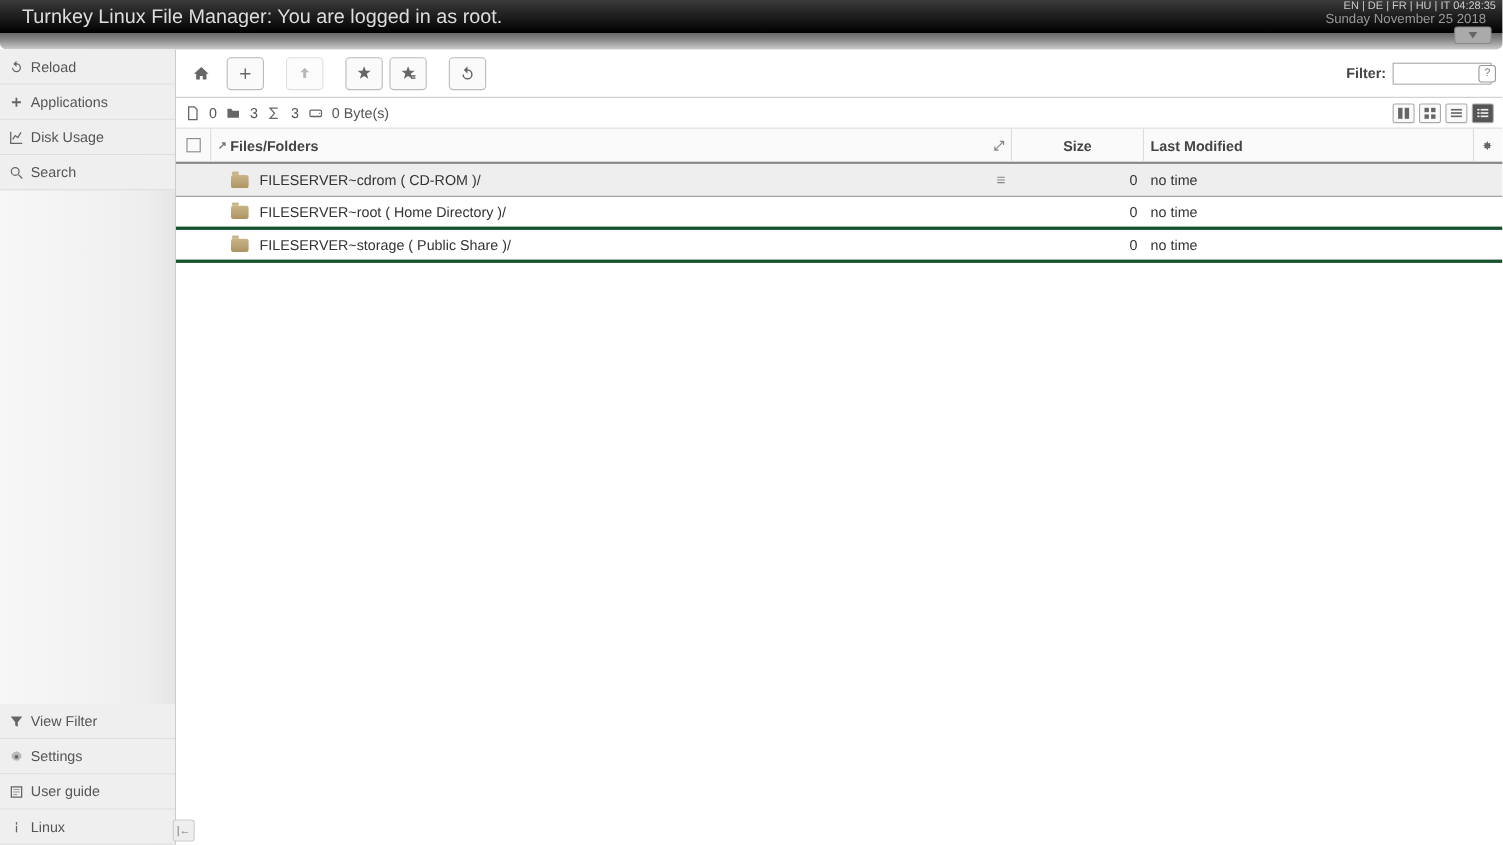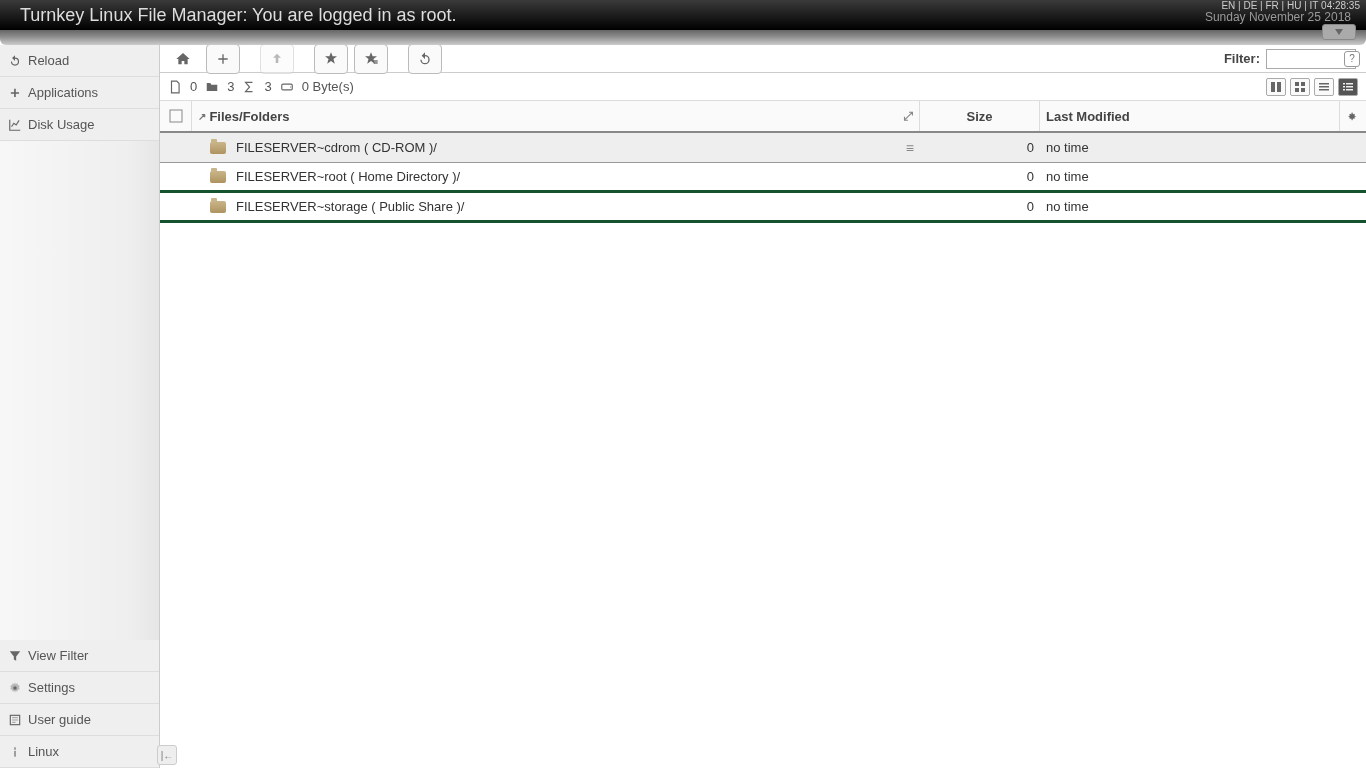--- a/index.html
+++ b/index.html
@@ -20,21 +20,21 @@
 .sidebar { width: 160px; min-width:160px; background: linear-gradient(to right, #f7f7f7 0%, #efefef 80%, #e6e6e6 100%); border-right: 1px solid #ccc; display: flex; flex-direction: column; position: relative; }
 .sidebar .group-top { }
 .sidebar .group-bottom { margin-top: auto; text-align: right; }
 .side-item { display: flex; align-items: center; gap: 6px; padding: 8px 8px; color: #555; border-bottom: 1px solid #ddd; cursor: pointer; background: #efefef; }
 .side-item .ico { width: 14px; height: 14px; display:inline-flex; align-items:center; justify-content:center; fill:#666; color:#666;}
 .sidebar .collapse-handle { position:absolute; bottom:3px; right:-18px; height:20px; width:20px; background:#eee; border:1px solid #ccc; border-radius:3px; display:flex; align-items:center; justify-content:center; font-size:10px; color:#777; cursor:pointer;}
 
 .main { flex: 1; display: flex; flex-direction: column; overflow:hidden;}
 
 
-.toolbar { height: 28px; border-bottom: 1px solid #ccc; display: flex; align-items: center; padding: 0 6px; gap: 6px; background: #fff; }
+.toolbar { height: 44px; border-bottom: 1px solid #ccc; display: flex; align-items: center; padding: 0 6px; gap: 6px; background: #fff; }
 .toolbar .btn { width: 34px; height: 30px; border: 1px solid #bbb; border-radius: 4px; background: #fafafa; display: flex; align-items: center; justify-content: center; color: #555; cursor: pointer; }
 .toolbar .btn.flat { border: none; background: transparent; }
 .toolbar .btn svg { width: 16px; height: 16px; fill: #666; }
 .toolbar .gap { width: 8px; }
 .toolbar .filter-wrap { margin-left: auto; display: flex; align-items: center; gap: 6px; }
 .toolbar .filter-wrap label { font-weight: bold; color: #444; }
 .toolbar .filter-wrap input { width: 90px; height: 20px; border: 1px solid #aaa; padding: 0 16px 0 4px; font-size: 12px; }
 .toolbar .filter-wrap .help { width: 16px; height: 16px; margin-left:-18px; pointer-events:none; border:1px solid #999; border-radius:3px; font-size:10px; color:#777; display:flex; align-items:center; justify-content:center; background:#fff;}
 
 
@@ -110,20 +110,29 @@
           <span>Applications</span>
         </div>
         <div class="side-item">
           <span class="ico">
             <svg viewBox="0 0 24 24" width="14" height="14">
               <path fill="none" stroke="#666" stroke-width="2" d="M3 3v18h18M6 15l4-6 4 3 5-8"></path>
             </svg>
           </span>
           <span>Disk Usage</span>
         </div>
+        <div class="side-item">
+          <span class="ico">
+            <svg viewBox="0 0 24 24" width="14" height="14">
+              <circle cx="10" cy="10" r="6" fill="none" stroke="#666" stroke-width="2"></circle>
+              <path stroke="#666" stroke-width="2" d="M15 15l6 6"></path>
+            </svg>
+          </span>
+          <span>Search</span>
+        </div>
       </div>
     <div class="group-bottom" id="side-bottom">
         <div class="side-item">
           <span class="ico">
             <svg viewBox="0 0 24 24" width="14" height="14">
               <path fill="#666" d="M3 4h18l-7 9v7l-4-2v-5z"></path>
             </svg>
           </span>
           <span>View Filter</span>
         </div>
@@ -287,21 +296,21 @@
       <div class="cell tools">
         <svg width="14" height="14" viewBox="0 0 24 24">
             <path fill="#666" d="M22 13l-6-2 2-3-3-3-3 2-2-6h-2l-2 6-3-2-3 3 2 3-6 2v0l6 2-2 3 3 3 3-2 2 6h2l2-6 3 2 3-3-2-3z" transform="scale(.55) translate(10 10)"></path>
           </svg>
       </div>
     </div>
 
     <div class="rows" id="rows">
         <div class="row sel">
           <div class="cell check"></div>
-          <div class="cell name" style="position: relative;">
+          <div class="cell name" style="position: relative; align-items: flex-end;">
             <span class="fico"></span>
             <span>FILESERVER~cdrom ( CD-ROM )/</span>
             <span style="position: absolute; right: 6px;"><span class="menu">≡</span></span>
           </div>
           <div class="cell size">0</div>
           <div class="cell mod">no time</div>
           <div class="cell tools"></div>
         </div>
         <div class="row">
           <div class="cell check"></div>

